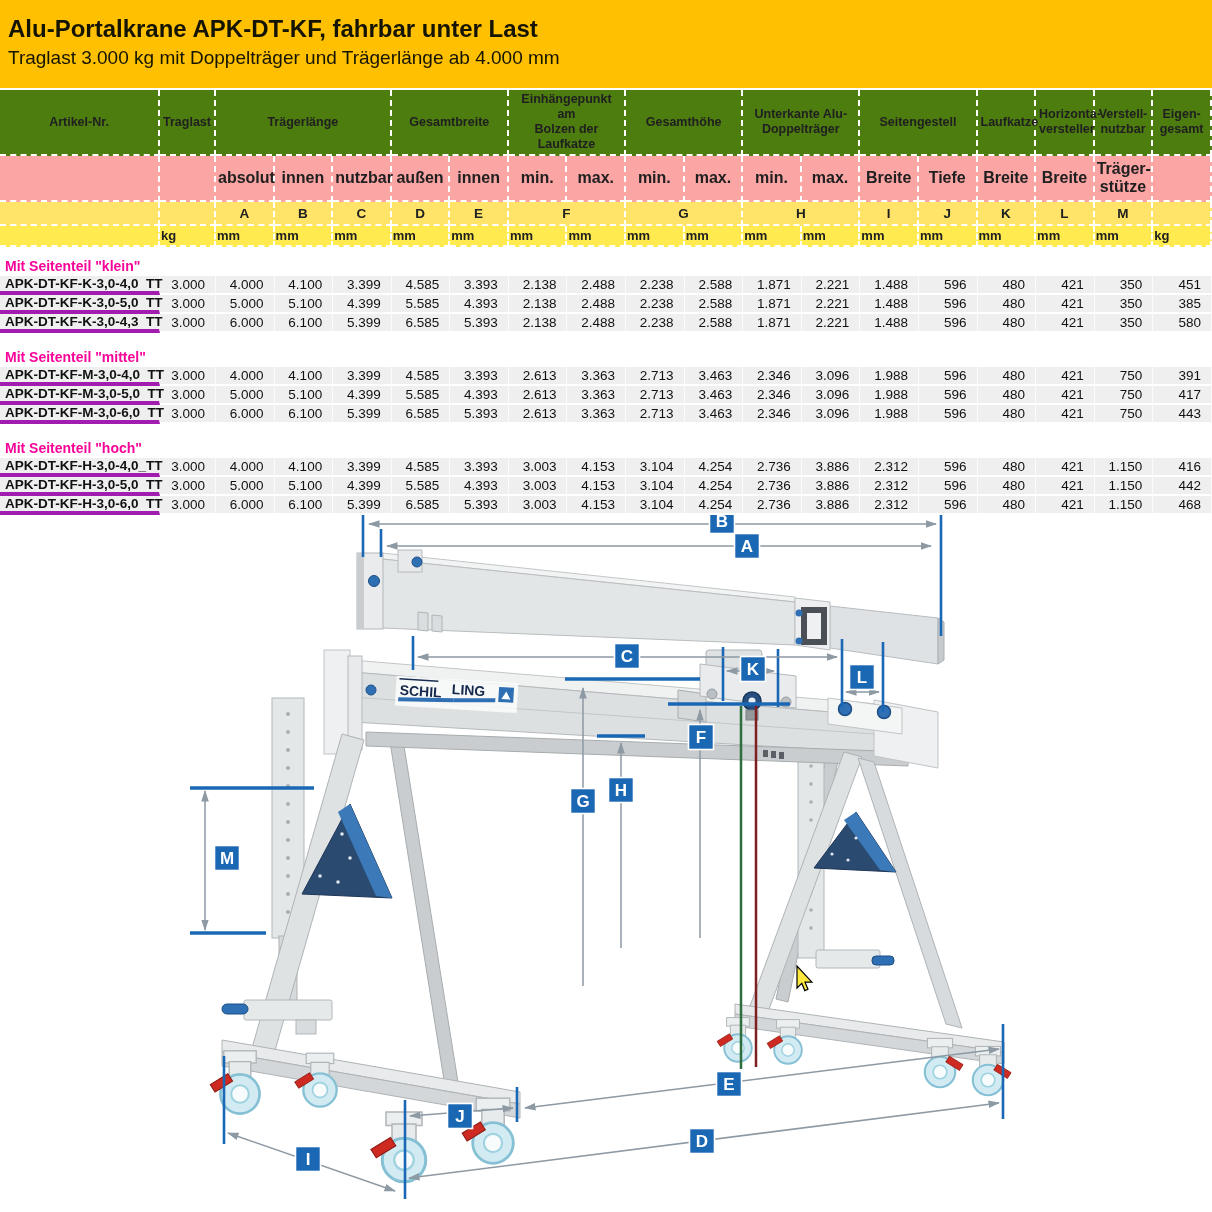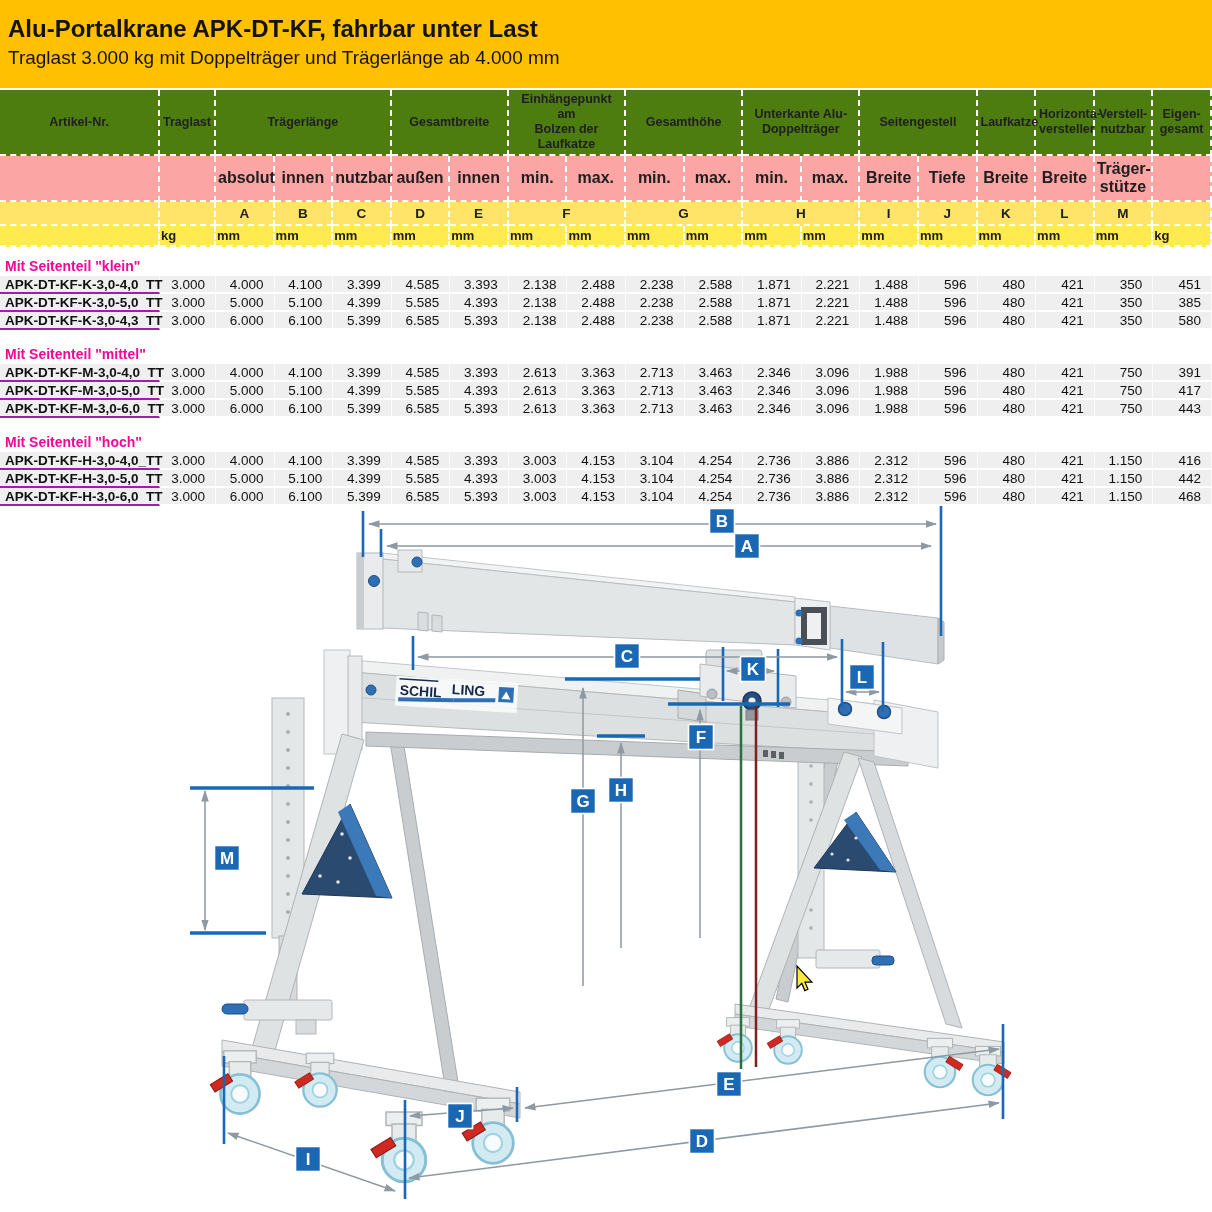--- a/index.html
+++ b/index.html
@@ -15,21 +15,21 @@
   .tbl-wrap{position:relative;z-index:2;margin-top:2px;}
   table{width:1212px;border-collapse:separate;border-spacing:0;table-layout:fixed;}
   th,td{box-sizing:border-box;vertical-align:middle;}
   th{font-weight:bold;color:#202020;border-right:2px dashed #ffffff;border-bottom:2px dashed #ffffff;white-space:pre-line;}
   th.h1{background:#4d7c0f;height:58px;font-size:12.5px;line-height:15px;padding:2px 3px;text-align:center;}
   th.h2{background:#fca5a5;height:46px;font-size:16px;padding:2px 2px;text-align:center;}
   th.h3{background:#ffe469;height:24px;font-size:13.5px;text-align:center;}
   th.h4{background:#ffea4f;height:21px;font-size:13px;text-align:left;}
   tr.spacer td{background:#ffffff;height:12px;border:none;}
   td.grp{background:#ffffff;color:#f70499;font-weight:bold;font-size:14px;height:21px;text-align:left;padding:1px 0 1px 5px;border:none;white-space:pre;}
-  td.art{background:#efefef;font-weight:bold;font-size:13.5px;color:#111;text-align:left;padding:0 0 0 5px;white-space:pre;border-bottom:2px solid #a21caf;border-right:1px solid rgba(255,255,255,.75);height:18px;}
+  td.art{background:#efefef;font-weight:bold;font-size:13.5px;color:#111;text-align:left;padding:0 0 0 5px;white-space:pre;border-bottom:4px solid #a21caf;border-right:1px solid rgba(255,255,255,.75);height:18px;}
   td.num{background:#efefef;font-size:13.5px;color:#111;text-align:right;padding:0 10px 0 0;border-bottom:2px solid #fff;border-right:1px solid rgba(255,255,255,.75);height:18px;}
 
   
   #diagram{position:absolute;left:0;top:0;width:1212px;height:1212px;z-index:1;}
   .dim-letter{font-family:"Liberation Sans","DejaVu Sans",sans-serif;font-weight:bold;font-size:17px;fill:#ffffff;}
   .logo-txt{font-family:"Liberation Sans","DejaVu Sans",sans-serif;font-weight:bold;fill:#16294d;}
 </style>
 </head>
 <body>
 

